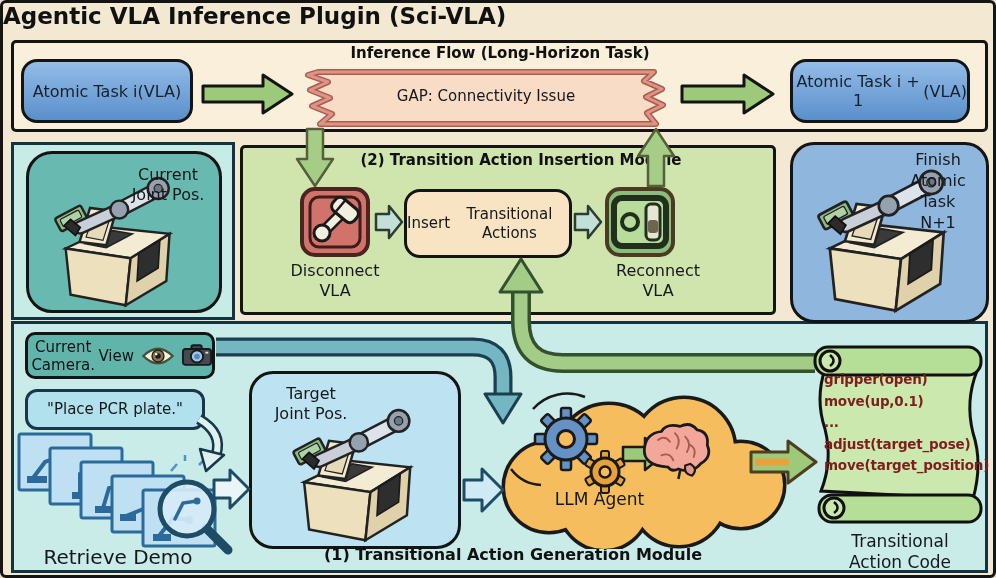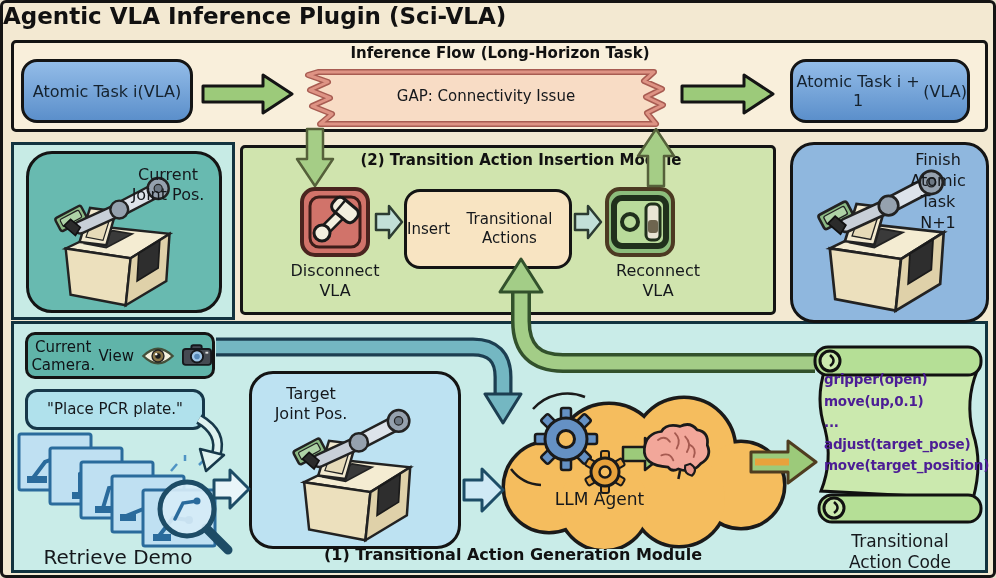--- a/index.html
+++ b/index.html
@@ -10,21 +10,21 @@
   .col{flex-direction:row;}
   .ttl{font-weight:bold;color:#111;}
   .lbl{color:#15181c;line-height:1.25;text-align:center;}
   .panel-cream{background:#f9efdb;border:3px solid #141414;border-radius:5px;}
   .panel-teal{background:#c7ebe5;border:3px solid #12333f;}
   .task-blue{background:linear-gradient(180deg,#93bce8,#5b8fcb);border:3px solid #141414;border-radius:16px;
              font-size:16px;color:#15222e;}
   .module-green{background:#d0e4ae;border:3px solid #141414;border-radius:5px;}
   .card{border:3px solid #141414;}
   svg{display:block;}
-  .codeline{font-weight:bold;font-size:13.5px;line-height:21.5px;color:#4c1d95;letter-spacing:-0.2px;white-space:nowrap;}
+  .codeline{font-weight:bold;font-size:13.5px;line-height:21.5px;color:#7f1d1d;letter-spacing:-0.2px;white-space:nowrap;}
 </style>
 </head>
 <body>
 
 <div id="canvas">
 
   <svg width="0" height="0" style="position:absolute">
     <defs>
       <g id="robot">
         <polygon points="38,98 92,72 166,80 118,110" fill="#f4ecd2" stroke="#222" stroke-width="3"></polygon>
@@ -91,21 +91,21 @@
     <rect x="11" y="11" width="50" height="50" rx="9" fill="none" stroke="#3c1d19" stroke-width="3"></rect>
     <path d="M26,44 L40,30" stroke="#1a1a1a" stroke-width="12" stroke-linecap="round"></path>
     <path d="M26,44 L40,30" stroke="#f3efdf" stroke-width="7" stroke-linecap="round"></path>
     <circle cx="23" cy="47" r="8" fill="#f3efdf" stroke="#1a1a1a" stroke-width="3"></circle>
     <g transform="rotate(40 46 24)">
       <rect x="32" y="16" width="28" height="16" rx="6" fill="#f3efdf" stroke="#1a1a1a" stroke-width="3"></rect>
       <line x1="40" y1="17" x2="40" y2="31" stroke="#1a1a1a" stroke-width="2.5"></line>
     </g>
   </svg>
 
-  <div class="abs ctr col lbl" style="left:401px;top:186px;width:168px;height:80px;background:#f8e4c2;border:3px solid #141414;border-radius:16px;font-size:15px;z-index:13;">
+  <div class="abs ctr col lbl" style="left:401px;top:186px;width:168px;height:69px;background:#f8e4c2;border:3px solid #141414;border-radius:16px;font-size:15px;z-index:13;">
     <div>Insert</div>
     <div>Transitional Actions</div>
   </div>
 
   <svg class="abs" style="left:601px;top:183px;width:72px;height:72px;z-index:13;" viewBox="0 0 72 72">
     <rect x="3" y="3" width="66" height="66" rx="13" fill="#8cbd7c" stroke="#4c3a22" stroke-width="4"></rect>
     <rect x="10" y="12" width="52" height="48" rx="8" fill="#b9db9b" stroke="#20301c" stroke-width="6"></rect>
     <circle cx="26" cy="36" r="8" fill="none" stroke="#20301c" stroke-width="4"></circle>
     <rect x="42" y="18" width="14" height="36" rx="5" fill="#e8e4d4" stroke="#20301c" stroke-width="3"></rect>
     <rect x="44" y="34" width="10" height="13" rx="3" fill="#6e654f"></rect>

